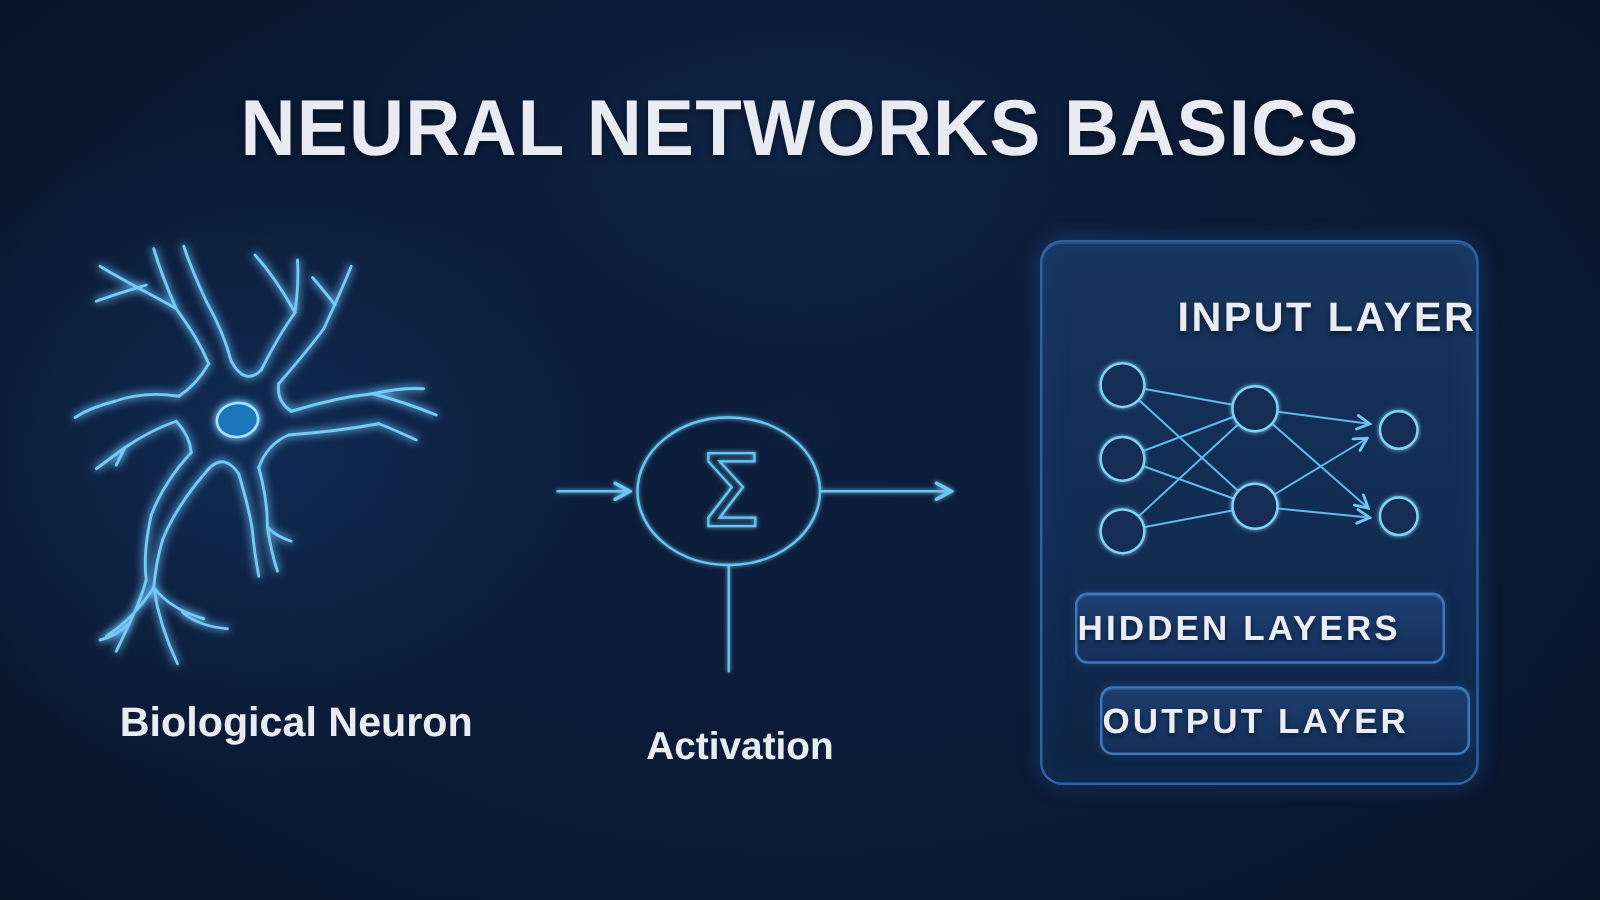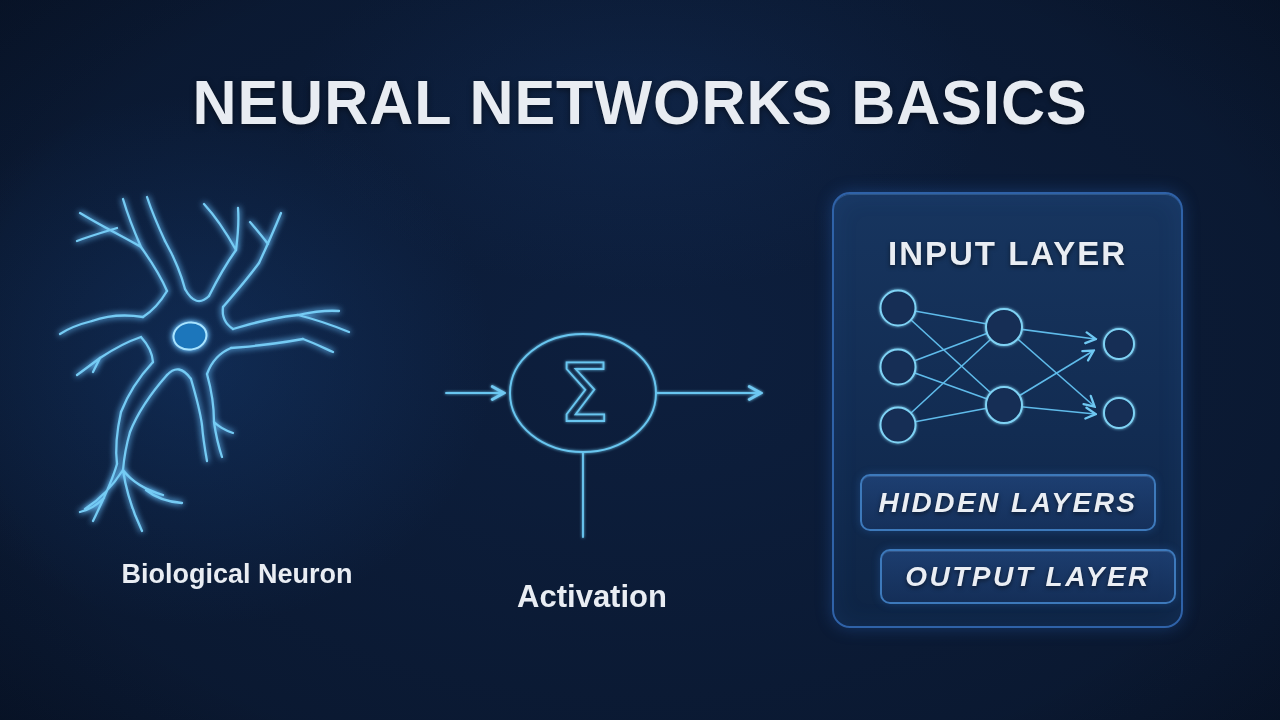--- a/index.html
+++ b/index.html
@@ -14,42 +14,41 @@
   .stage::after{ 
     content:"";position:absolute;inset:0;pointer-events:none;
     background:radial-gradient(1100px 700px at 640px 360px, rgba(0,0,0,0) 60%, rgba(2,5,13,0.55) 100%);
   }
   .txt{position:absolute;color:#e9edf3;font-weight:700;line-height:1;white-space:nowrap;z-index:6;}
   .main-title{
     left:0;right:0;top:72px;text-align:center;font-size:61px;letter-spacing:1px;
     color:#e8ecf2;transform:scaleY(1.04);text-shadow:0 2px 6px rgba(0,0,0,0.45);
   }
   .lbl-artificial{left:607px;top:211px;transform:translateX(-50%);font-size:32px;}
-  .lbl-biological{left:237px;top:561px;transform:translateX(-50%);font-size:27px;}
+  .lbl-biological{left:237px;top:561px;transform:translateX(-50%);font-size:33px;}
   .lbl-activation{left:592px;top:581px;transform:translateX(-50%);font-size:31px;}
   .panel{
     position:absolute;left:832px;top:192px;width:351px;height:436px;z-index:2;
     border:2px solid #2f62a8;border-radius:18px;box-sizing:border-box;
     background:linear-gradient(180deg,#17355f 0%,#122c52 55%,#0e2444 100%);
     box-shadow:0 0 16px rgba(45,110,200,0.35), inset 0 1px 0 rgba(120,180,240,0.25), inset 0 0 26px rgba(60,130,220,0.10);
   }
   .panel-title{
-    position:absolute;left:0;right:0;top:41px;text-align:center;
+    position:absolute;left:0;right:0;top:41px;text-align:right;
     font-size:33px;font-weight:700;letter-spacing:2px;color:#e9edf3;
     text-shadow:0 2px 4px rgba(0,0,0,0.5);
   }
   .pill{
     position:absolute;left:26px;width:296px;height:57px;box-sizing:border-box;
     border:2px solid #3d79bb;border-radius:10px;
     background:linear-gradient(180deg,rgba(44,88,156,0.45),rgba(26,56,106,0.50));
     box-shadow:0 0 8px rgba(50,120,210,0.30), inset 0 1px 0 rgba(140,190,245,0.20);
-    display:flex;align-items:center;justify-content:center;
+    display:flex;align-items:center;
     color:#eaeef4;font-weight:700;font-size:28px;letter-spacing:2.5px;
     text-shadow:0 2px 4px rgba(0,0,0,0.5);
-    font-style:italic;
   }
   .pill-hidden{top:280px;}
   .pill-output{top:355px;height:55px;margin-left:20px;}
   svg.overlay{position:absolute;inset:0;z-index:4;pointer-events:none;}
 </style>
 </head>
 <body>
 
 <div class="stage">
 

